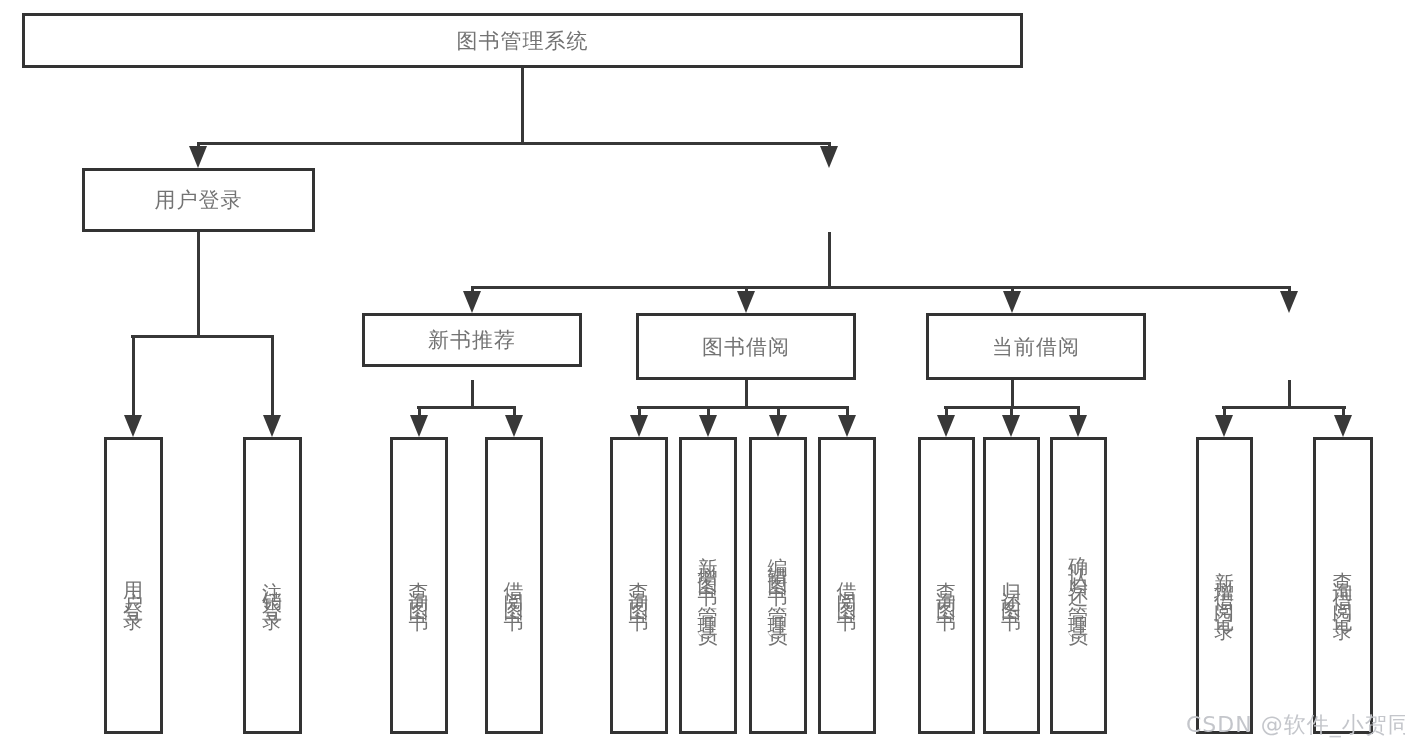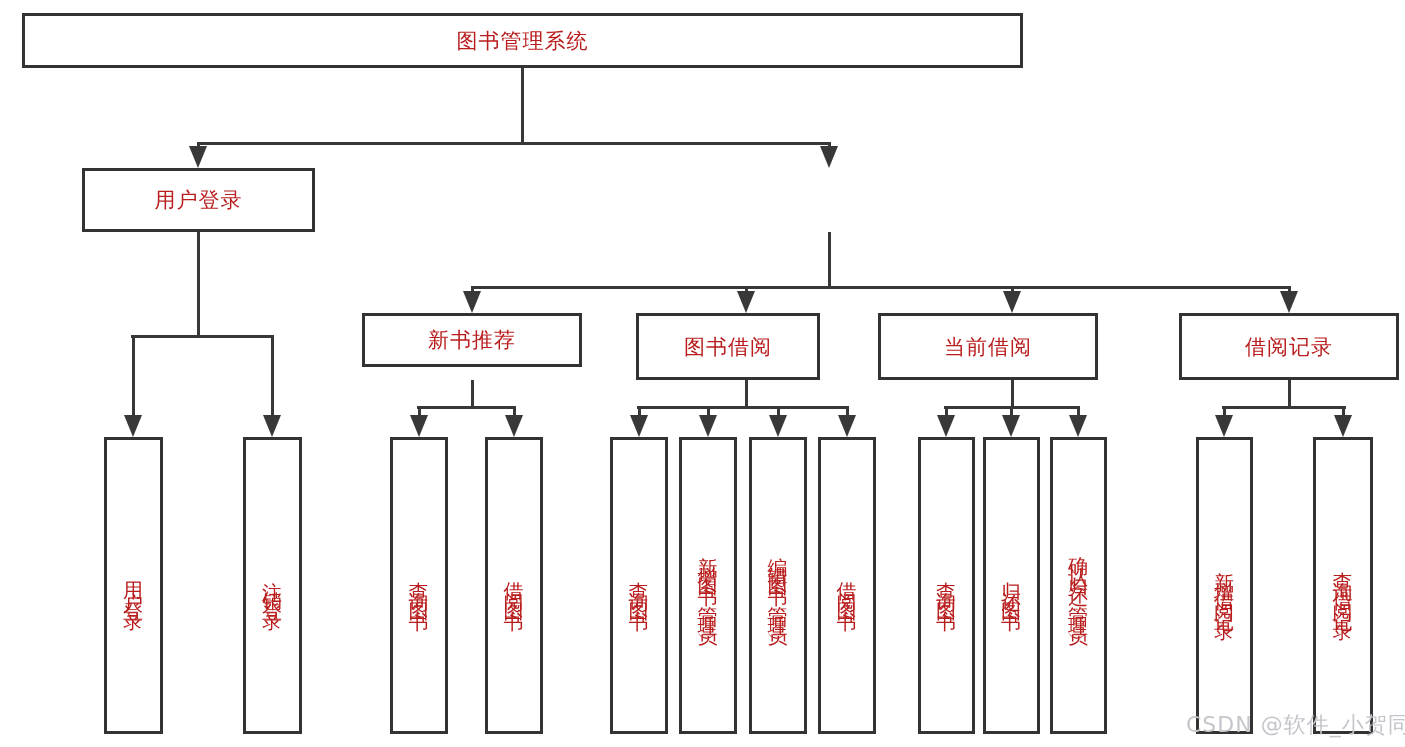--- a/index.html
+++ b/index.html
@@ -11,21 +11,21 @@
     position: relative;
     width: 1405px; height: 747px;
     background: #ffffff;
     overflow: hidden;
   }
   .node {
     position: absolute;
     box-sizing: border-box;
     border: 3px solid #333333;
     background: #ffffff;
-    color: #b91c1c;
+    color: #737373;
     display: flex;
     align-items: center;
     justify-content: center;
     font-size: 21px;
     letter-spacing: 1px;
   }
   .vnode {
     writing-mode: vertical-rl;
     text-orientation: mixed;
     letter-spacing: 0.5em;
@@ -46,22 +46,22 @@
     font-size: 22px;
     color: #c4c6cb;
     letter-spacing: 1px;
     white-space: nowrap;
   }
   
   #n-root  { left: 22px;   top: 13px;  width: 1001px; height: 55px; }
   #n-login { left: 82px;   top: 168px; width: 233px;  height: 64px; }
   #n-mgmt  { left: 711px;  top: 168px; width: 236px;  height: 64px; }
   #n-newbook { left: 362px;  top: 313px; width: 220px; height: 54px; }
-  #n-borrow  { left: 636px;  top: 313px; width: 184px; height: 67px; }
-  #n-current { left: 878px;  top: 313px; width: 220px; height: 67px; }
+  #n-borrow  { left: 636px;  top: 313px; width: 220px; height: 67px; }
+  #n-current { left: 926px;  top: 313px; width: 220px; height: 67px; }
   #n-records { left: 1179px; top: 313px; width: 220px; height: 67px; }
   .leaf { top: 437px; height: 297px; width: 58px; }
   #n-a1 { left: 104px; width: 59px; }
   #n-a2 { left: 243px; width: 59px; }
   #n-b1 { left: 390px; }
   #n-b2 { left: 485px; }
   #n-c1 { left: 610px; }
   #n-c2 { left: 679px; }
   #n-c3 { left: 749px; }
   #n-c4 { left: 818px; }
@@ -76,21 +76,20 @@
 
 <div class="canvas">
 
   <div class="node" id="n-root">图书管理系统</div>
 
   <div class="node" id="n-login">用户登录</div>
 
   <div class="node" id="n-newbook">新书推荐</div>
   <div class="node" id="n-borrow">图书借阅</div>
   <div class="node" id="n-current">当前借阅</div>
-  <div class="node" id="n-records">借阅记录</div>
 
   <div class="node vnode leaf" id="n-a1">用户登录</div>
   <div class="node vnode leaf" id="n-a2">注销登录</div>
 
   <div class="node vnode leaf" id="n-b1">查询图书</div>
   <div class="node vnode leaf" id="n-b2">借阅图书</div>
 
   <div class="node vnode leaf" id="n-c1">查询图书</div>
   <div class="node vnode leaf" id="n-c2">新增图书（管理员）</div>
   <div class="node vnode leaf" id="n-c3">编辑图书（管理员）</div>

